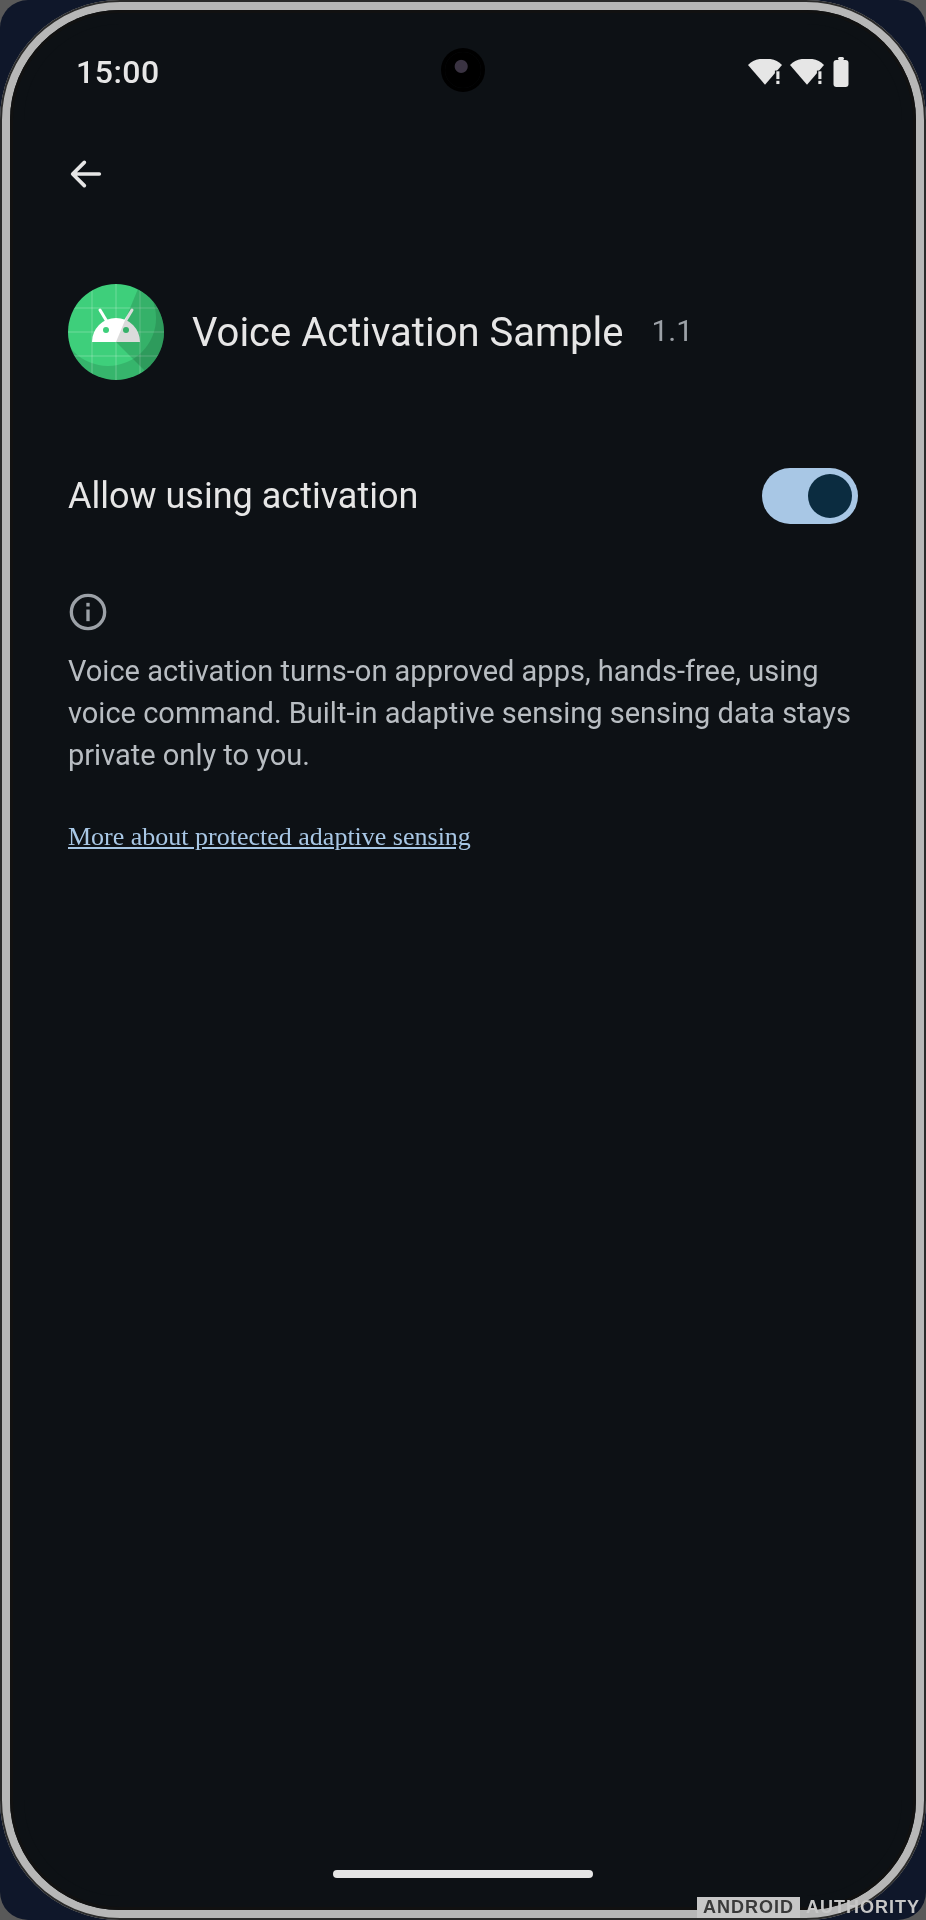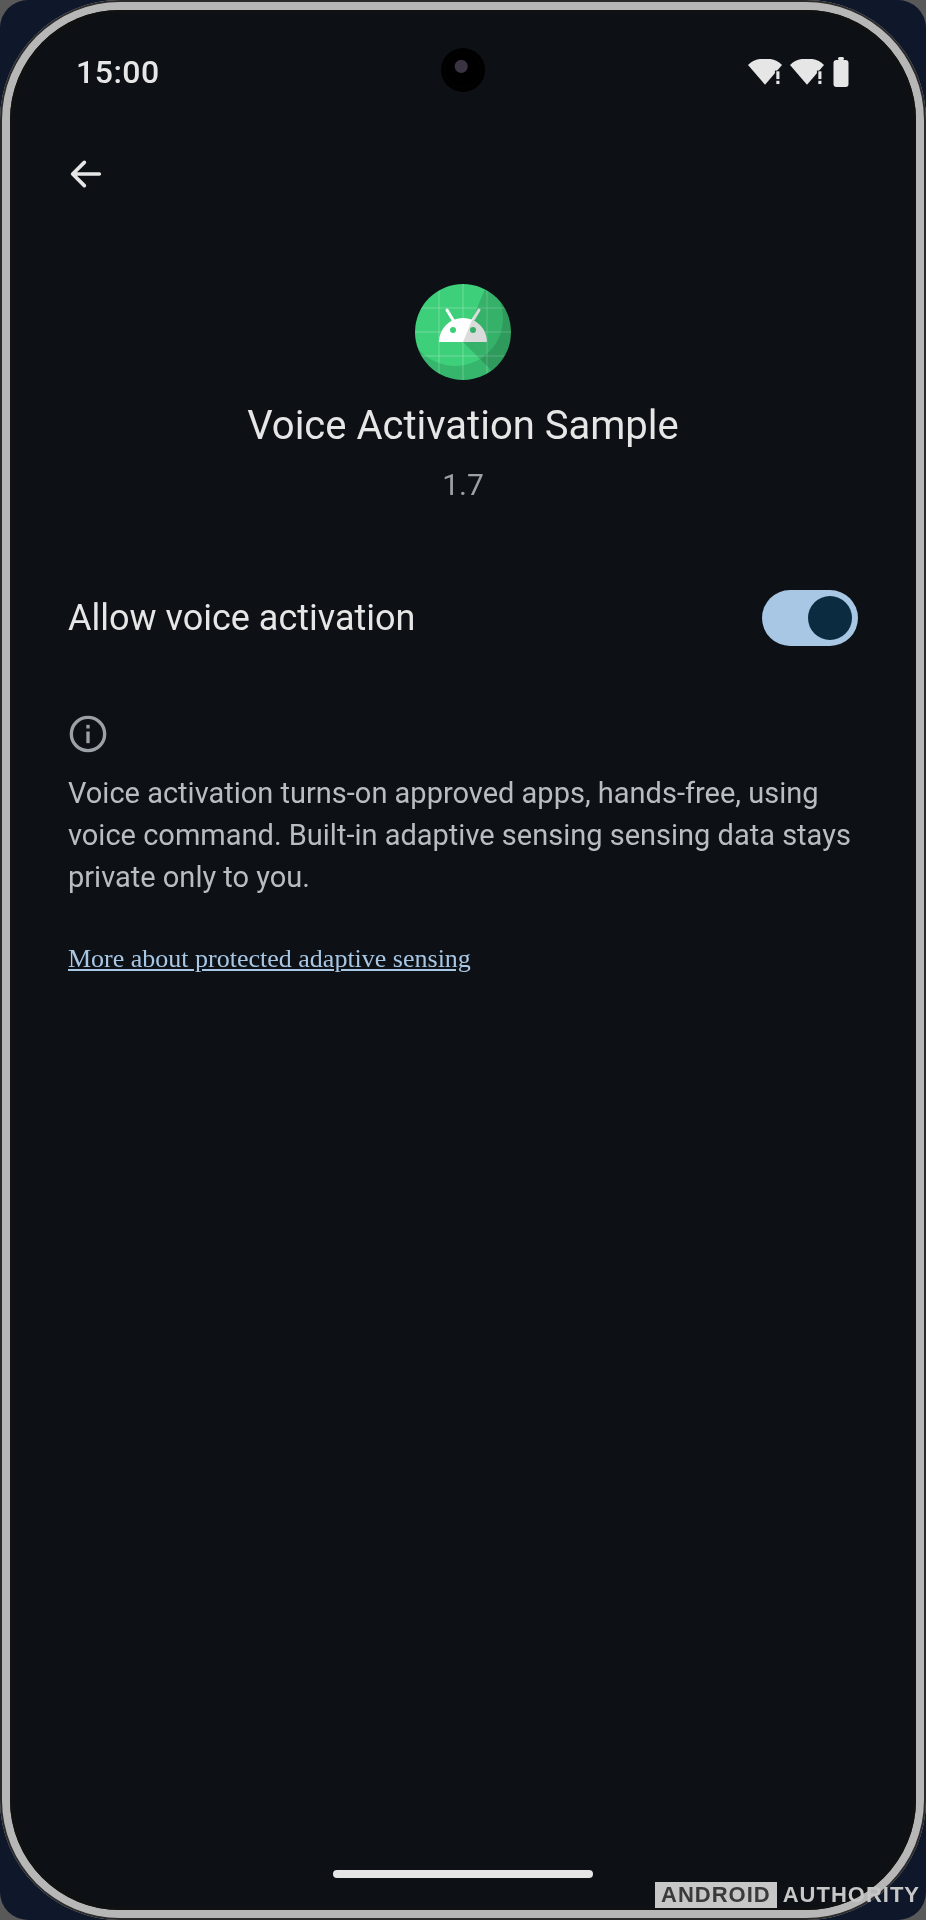--- a/index.html
+++ b/index.html
@@ -99,22 +99,22 @@
     padding: 0 44px;
   }
   .page-title {
     font-size: 64px;
     font-weight: 400;
     color: #e6e6e6;
     line-height: 1.15;
     margin-bottom: 90px;
   }
   .app-block {
-    display: flex; flex-direction: column; align-items: center;
-    gap: 22px;
+    display: flex; align-items: center;
+    gap: 28px;
     margin-bottom: 70px;
   }
   .app-icon-wrap {
     width: 96px; height: 96px;
     border-radius: 50%;
     background: #3ecf7b;
     position: relative;
     overflow: hidden;
     box-shadow: inset -8px -14px 0 rgba(0,0,0,0.12);
   }
@@ -181,22 +181,22 @@
     bottom: 18px; left: 50%;
     transform: translateX(-50%);
     width: 260px; height: 8px;
     border-radius: 8px;
     background: #e6e6e6;
   }
 
   
   .watermark {
     position: absolute;
-    right: 6px; bottom: 12px;
-    font-size: 22px;
+    right: 6px; bottom: 2px;
+    font-size: 18px;
     font-weight: 700;
     letter-spacing: 1px;
     color: #c7c7c7;
     font-family: Arial, sans-serif;
     display: flex; gap: 6px;
     z-index: 50;
     text-transform: uppercase;
   }
   .watermark .box {
     background: #c7c7c7;
@@ -275,25 +275,25 @@
                   <line x1="32" y1="26" x2="38" y2="36" stroke="#ffffff" stroke-width="3" stroke-linecap="round"></line>
                   <line x1="64" y1="26" x2="58" y2="36" stroke="#ffffff" stroke-width="3" stroke-linecap="round"></line>
                   <circle cx="38" cy="46" r="3" fill="#3ecf7b"></circle>
                   <circle cx="58" cy="46" r="3" fill="#3ecf7b"></circle>
 
                   <path fill="rgba(0,0,0,0.14)" d="M48 58 L96 106 L96 0 L72 0 Z" transform="translate(0,0)"></path>
                 </g>
               </svg>
             </div>
             <div class="app-name">Voice Activation Sample</div>
-            <div class="app-version">1.7</div>
+            <div class="app-version">1.1</div>
           </div>
 
           <div class="setting-row">
-            <div class="setting-label">Allow voice activation</div>
+            <div class="setting-label">Allow using activation</div>
             <button class="switch" role="switch" aria-checked="true">
               <span class="thumb"></span>
             </button>
           </div>
 
           <div class="info-icon">
             <svg width="40" height="40" viewBox="0 0 24 24">
               <circle cx="12" cy="12" r="10" fill="none" stroke="#9ca1a7" stroke-width="2"></circle>
               <rect x="11" y="10.5" width="2" height="7" fill="#9ca1a7"></rect>
               <rect x="11" y="6.5" width="2" height="2.2" fill="#9ca1a7"></rect>

